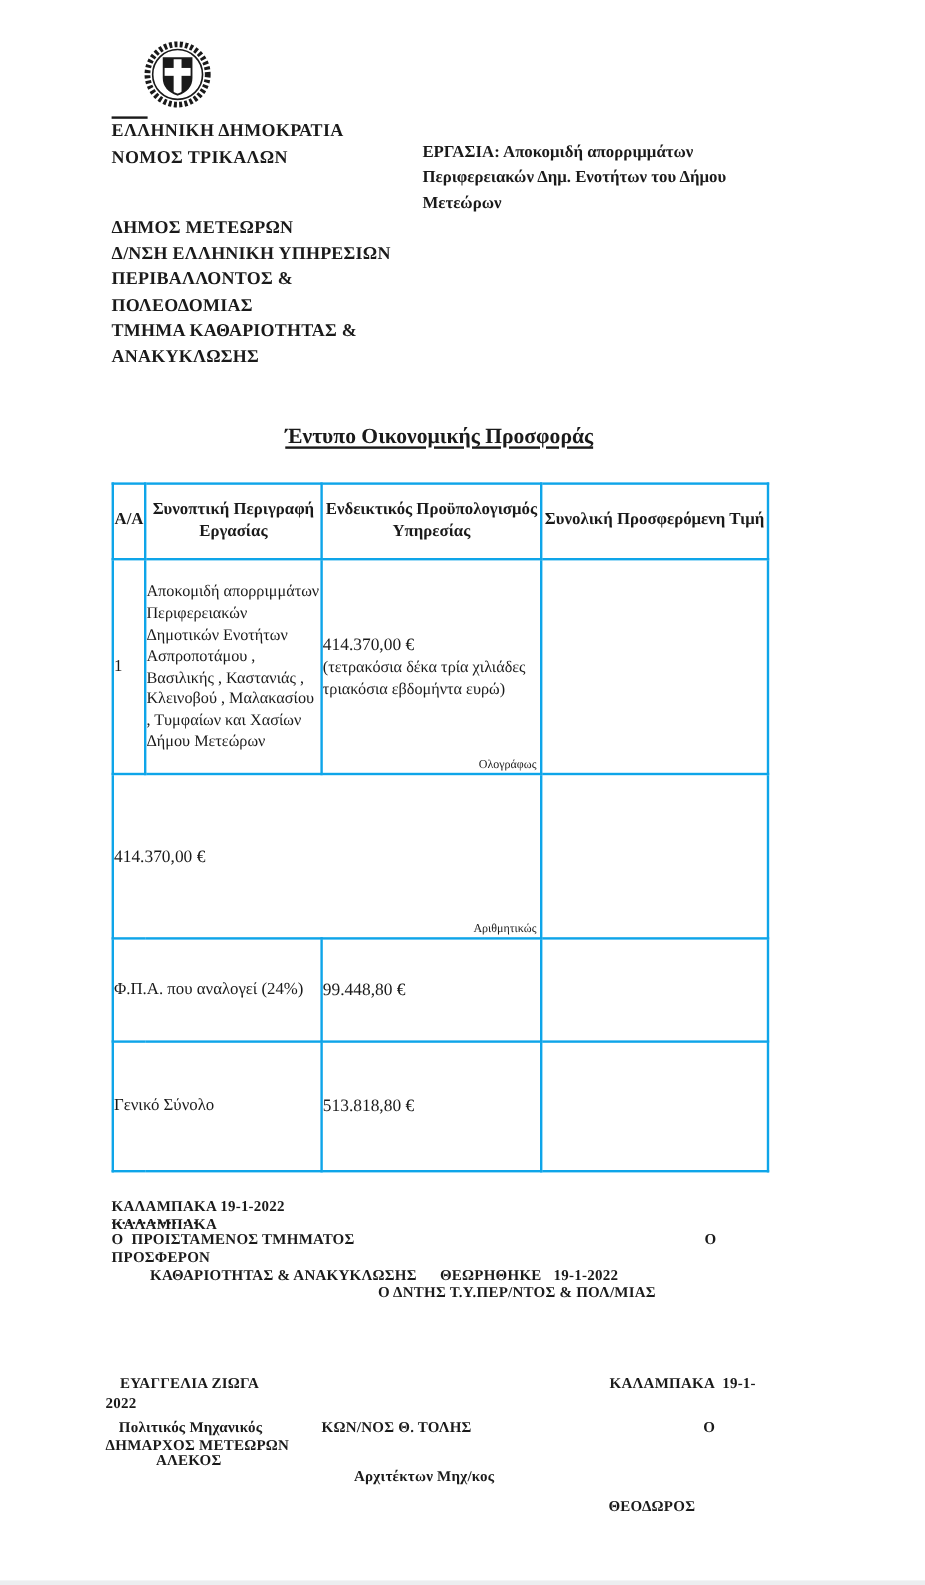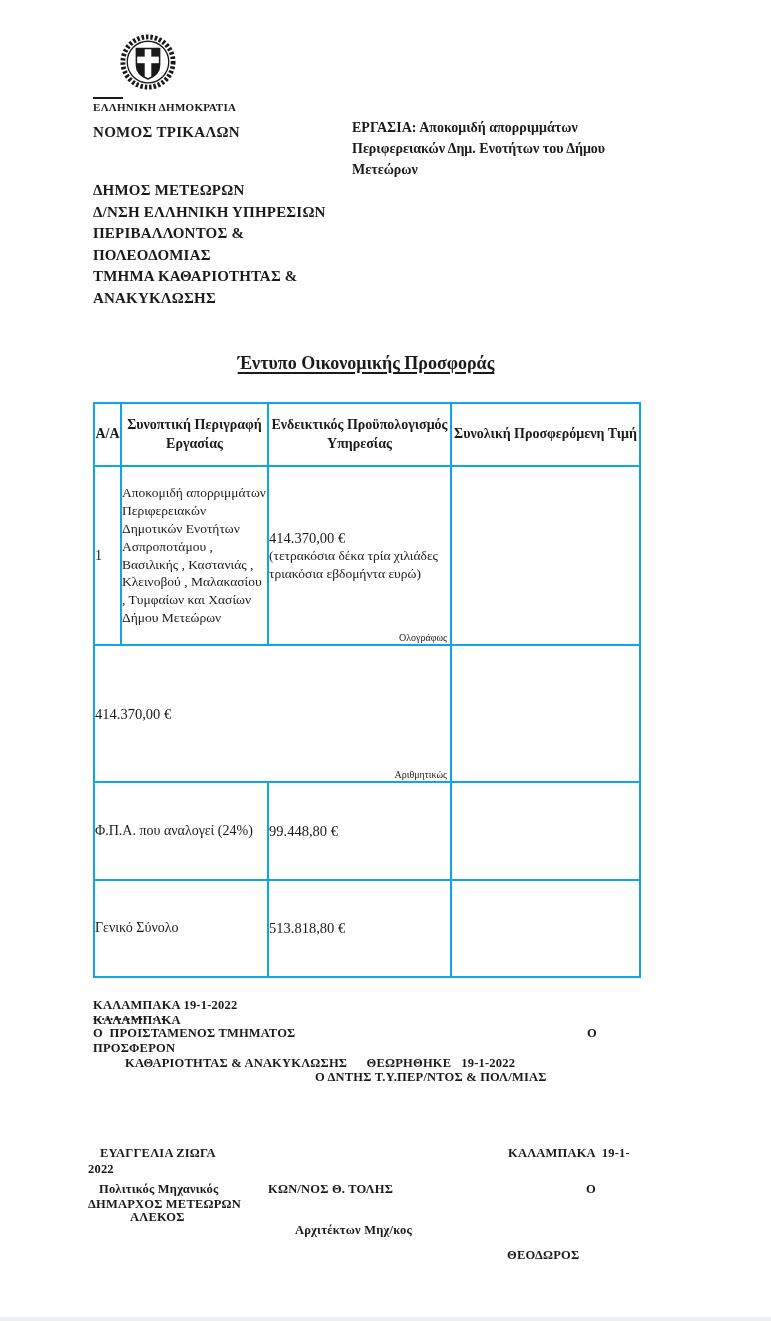--- a/index.html
+++ b/index.html
@@ -11,21 +11,21 @@
     color:#1a1a1a;
     overflow:hidden;
   }
   .abs{position:absolute;}
   .b{font-weight:bold;}
   .pre{white-space:pre;}
 
   
   .emblem{left:119px;top:32px;width:58px;height:62px;}
   .emblem-dash{left:93px;top:97px;width:30px;height:2px;background:#1a1a1a;}
-  .auth1{left:93px;top:101px;font-size:11px;letter-spacing:.3px;}
+  .auth1{left:93px;top:101px;font-size:15px;letter-spacing:.3px;}
   .auth2{left:93px;top:124px;font-size:15px;letter-spacing:.3px;}
   .project{left:352px;top:117px;width:278px;font-size:14px;line-height:21px;}
   .dept{left:93px;top:180px;width:300px;font-size:15px;line-height:21.5px;letter-spacing:.2px;}
   .dept span{display:block;}
 
   
   .doc-title{
     left:93px;top:353px;width:546px;text-align:center;
     font-size:18px;font-weight:bold;
     text-decoration:underline;text-decoration-thickness:1.5px;text-underline-offset:3px;
@@ -39,22 +39,22 @@
   }
   table.offer td,table.offer th{
     border:2px solid #0ea5e9;
     vertical-align:middle;
     padding:2px 0;overflow:hidden;
   }
   col.c1{width:27px;}col.c2{width:147px;}col.c3{width:183px;}col.c4{width:189px;}
   tr.r-hdr{height:63px;}
   tr.r-1{height:179px;}
   tr.r-2{height:137px;}
-  tr.r-3{height:98px;}
-  tr.r-4{height:97px;}
+  tr.r-3{height:86px;}
+  tr.r-4{height:108px;}
   th.hc{font-size:14px;line-height:1.3;font-weight:bold;padding:2px 2px;}
   th.hc1{padding:0 1px;word-break:break-all;}
   td.idx{font-size:14px;}
   td.desc{font-size:13.5px;line-height:1.32;padding:2px 2px;}
   td.budget{position:relative;padding:55px 4px 2px 4px;}
   td.budget .amount{font-size:14.5px;line-height:1.3;}
   td.budget .words{font-size:13.5px;line-height:1.3;}
   td.numcell{position:relative;vertical-align:bottom;padding:2px 4px 14px 4px;}
   td.numcell .amount{font-size:14.5px;}
   .corner-note{position:absolute;right:3px;bottom:1px;font-size:10px;font-weight:normal;}

